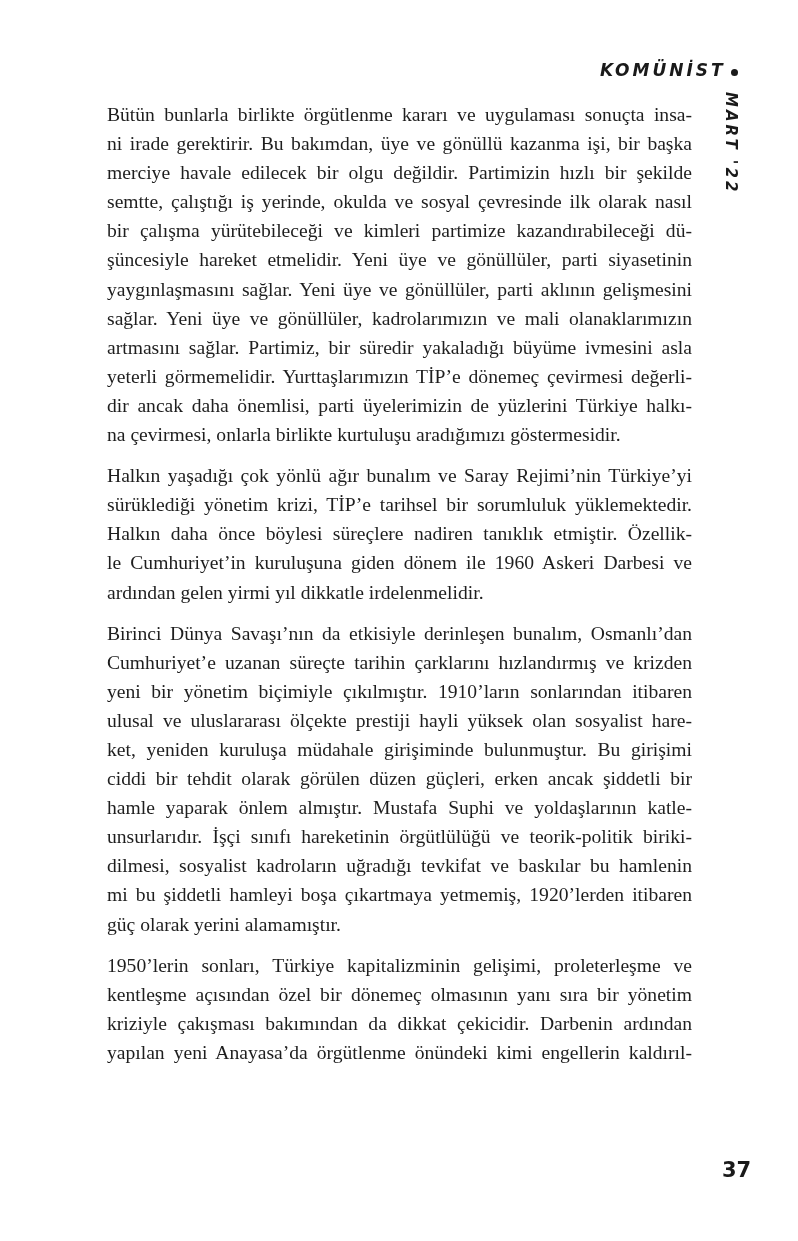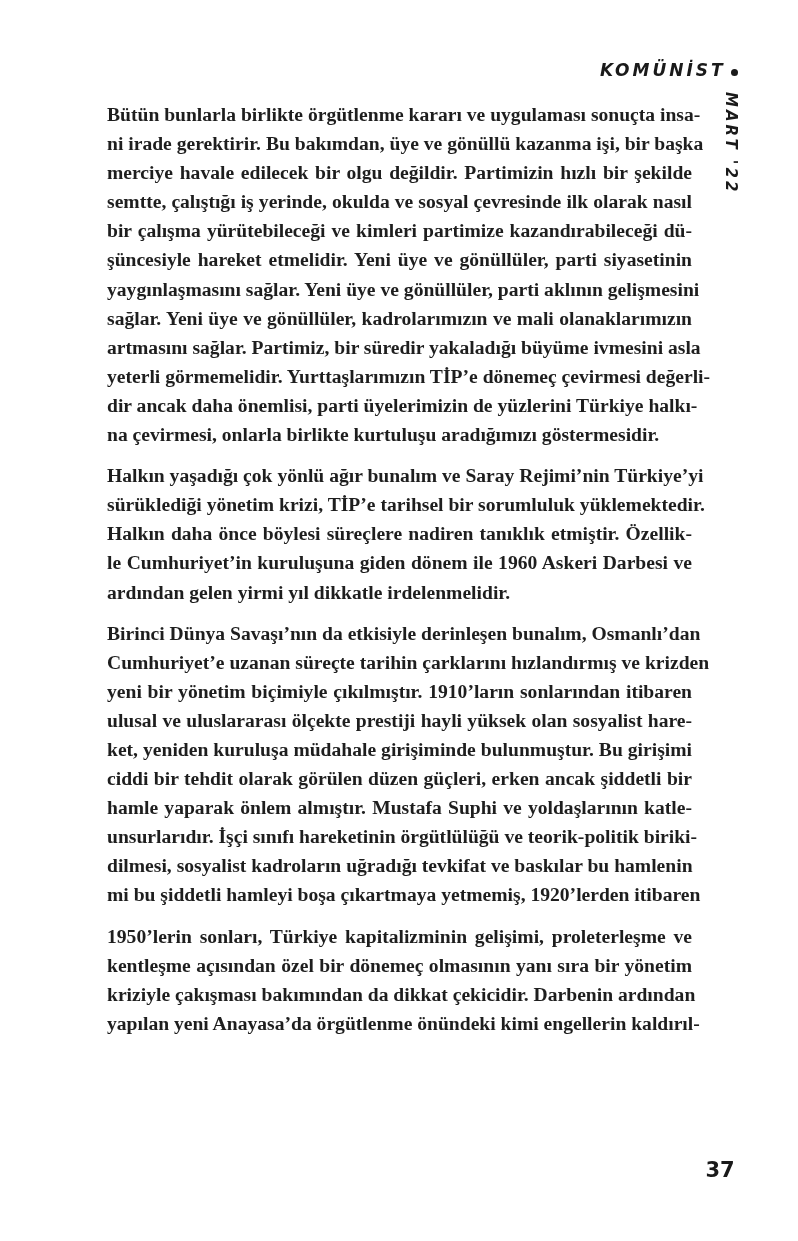--- a/index.html
+++ b/index.html
@@ -19,24 +19,24 @@
       font-family: "DejaVu Sans", sans-serif; font-weight: bold; font-style: italic;
       font-size: 15px; letter-spacing: 3px; color: #1a1a1a;
     }
     .body-text {
       position: absolute; top: 100px; left: 107px; width: 585px;
       font-family: "Liberation Serif", "DejaVu Serif", serif;
       font-size: 19.6px; line-height: 29.1px; color: #1e1e1e;
       text-align: justify; hyphens: manual;
     }
     .body-text p { margin: 0 0 12px 0; }
-    .line { display: block; text-align: justify; text-align-last: justify; white-space: nowrap; font-weight: bold; }
+    .line { display: block; text-align: justify; text-align-last: justify; white-space: nowrap; }
     .line.last { text-align-last: left; }
     .page-number {
-      position: absolute; top: 1158px; left: 700px; width: 40px; text-align: center;
+      position: absolute; top: 1158px; left: 722px; width: 40px; text-align: left;
       font-family: "DejaVu Sans", sans-serif; font-weight: bold; font-size: 21px; color: #1a1a1a;
     }
   </style>
 </head>
 <body>
 
 <div class="header-brand">KOMÜNİST</div>
 <div class="header-dot"></div>
 <div class="header-issue">MART '22</div>
 
@@ -66,20 +66,21 @@
     <span class="line">Birinci Dünya Savaşı’nın da etkisiyle derinleşen bunalım, Osmanlı’dan</span>
     <span class="line">Cumhuriyet’e uzanan süreçte tarihin çarklarını hızlandırmış ve krizden</span>
     <span class="line">yeni bir yönetim biçimiyle çıkılmıştır. 1910’ların sonlarından itibaren</span>
     <span class="line">ulusal ve uluslararası ölçekte prestiji hayli yüksek olan sosyalist hare-</span>
     <span class="line">ket, yeniden kuruluşa müdahale girişiminde bulunmuştur. Bu girişimi</span>
     <span class="line">ciddi bir tehdit olarak görülen düzen güçleri, erken ancak şiddetli bir</span>
     <span class="line">hamle yaparak önlem almıştır. Mustafa Suphi ve yoldaşlarının katle-</span>
     <span class="line">unsurlarıdır. İşçi sınıfı hareketinin örgütlülüğü ve teorik-politik biriki-</span>
     <span class="line">dilmesi, sosyalist kadroların uğradığı tevkifat ve baskılar bu hamlenin</span>
     <span class="line">mi bu şiddetli hamleyi boşa çıkartmaya yetmemiş, 1920’lerden itibaren</span>
+    <span class="line last">güç olarak yerini alamamıştır.</span>
   </p>
   <p>
     <span class="line">1950’lerin sonları, Türkiye kapitalizminin gelişimi, proleterleşme ve</span>
     <span class="line">kentleşme açısından özel bir dönemeç olmasının yanı sıra bir yönetim</span>
     <span class="line">kriziyle çakışması bakımından da dikkat çekicidir. Darbenin ardından</span>
     <span class="line">yapılan yeni Anayasa’da örgütlenme önündeki kimi engellerin kaldırıl-</span>
   </p>
 </div>
 
 <div class="page-number">37</div>

